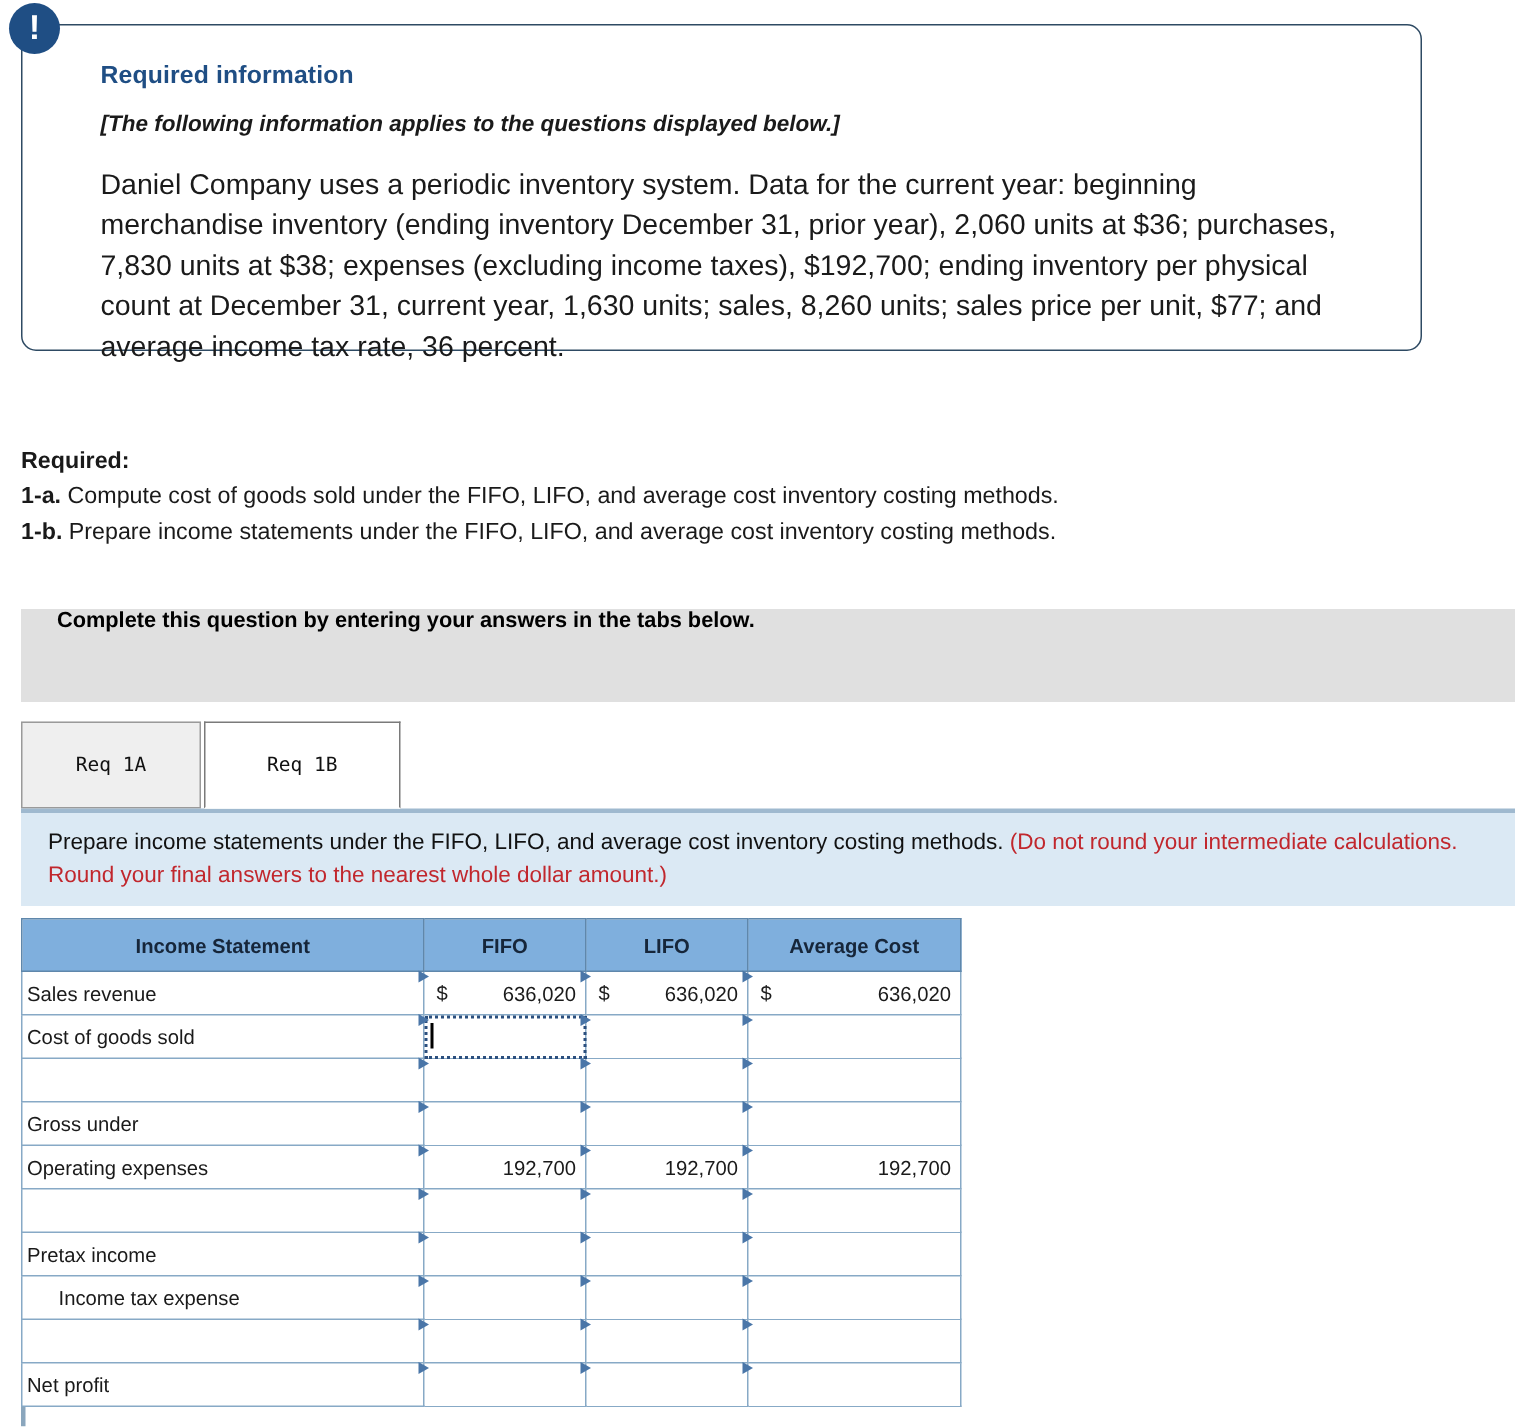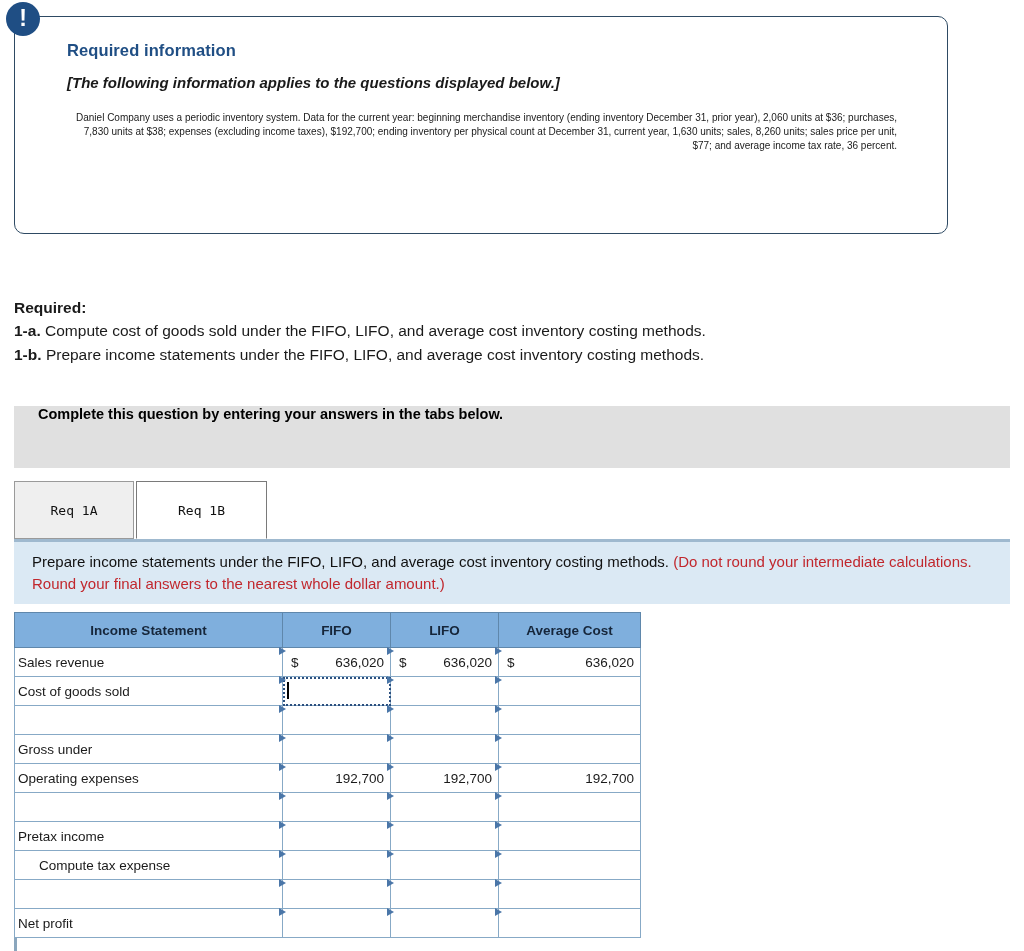--- a/index.html
+++ b/index.html
@@ -60,26 +60,25 @@
     letter-spacing: .1px;
   }
   .req-italic {
     font-style: italic;
     font-weight: bold;
     font-size: 15px;
     margin: 0 0 20px 0;
     color: #1a1a1a;
   }
   .req-body {
-    font-size: 10px;
+    font-size: 19px;
     line-height: 1.42;
     margin: 0;
     color: #1a1a1a;
     max-width: 830px;
-    text-align: right;
   }
 
   
   #required-section {
     position: absolute;
     left: 14px;
     top: 296px;
     width: 960px;
     font-size: 15.5px;
     line-height: 1.5;
@@ -356,21 +355,21 @@
         <td class="num"><span></span></td>
         <td class="num"><span></span></td>
       </tr>
       <tr class="subtotal-top">
         <td class="label">Pretax income</td>
         <td class="num"><span></span></td>
         <td class="num"><span></span></td>
         <td class="num"><span></span></td>
       </tr>
       <tr>
-        <td class="label indent">Compute tax expense</td>
+        <td class="label indent">Income tax expense</td>
         <td class="num"><span></span></td>
         <td class="num"><span></span></td>
         <td class="num"><span></span></td>
       </tr>
       <tr class="blank">
         <td class="label"></td>
         <td class="num"><span></span></td>
         <td class="num"><span></span></td>
         <td class="num"><span></span></td>
       </tr>

